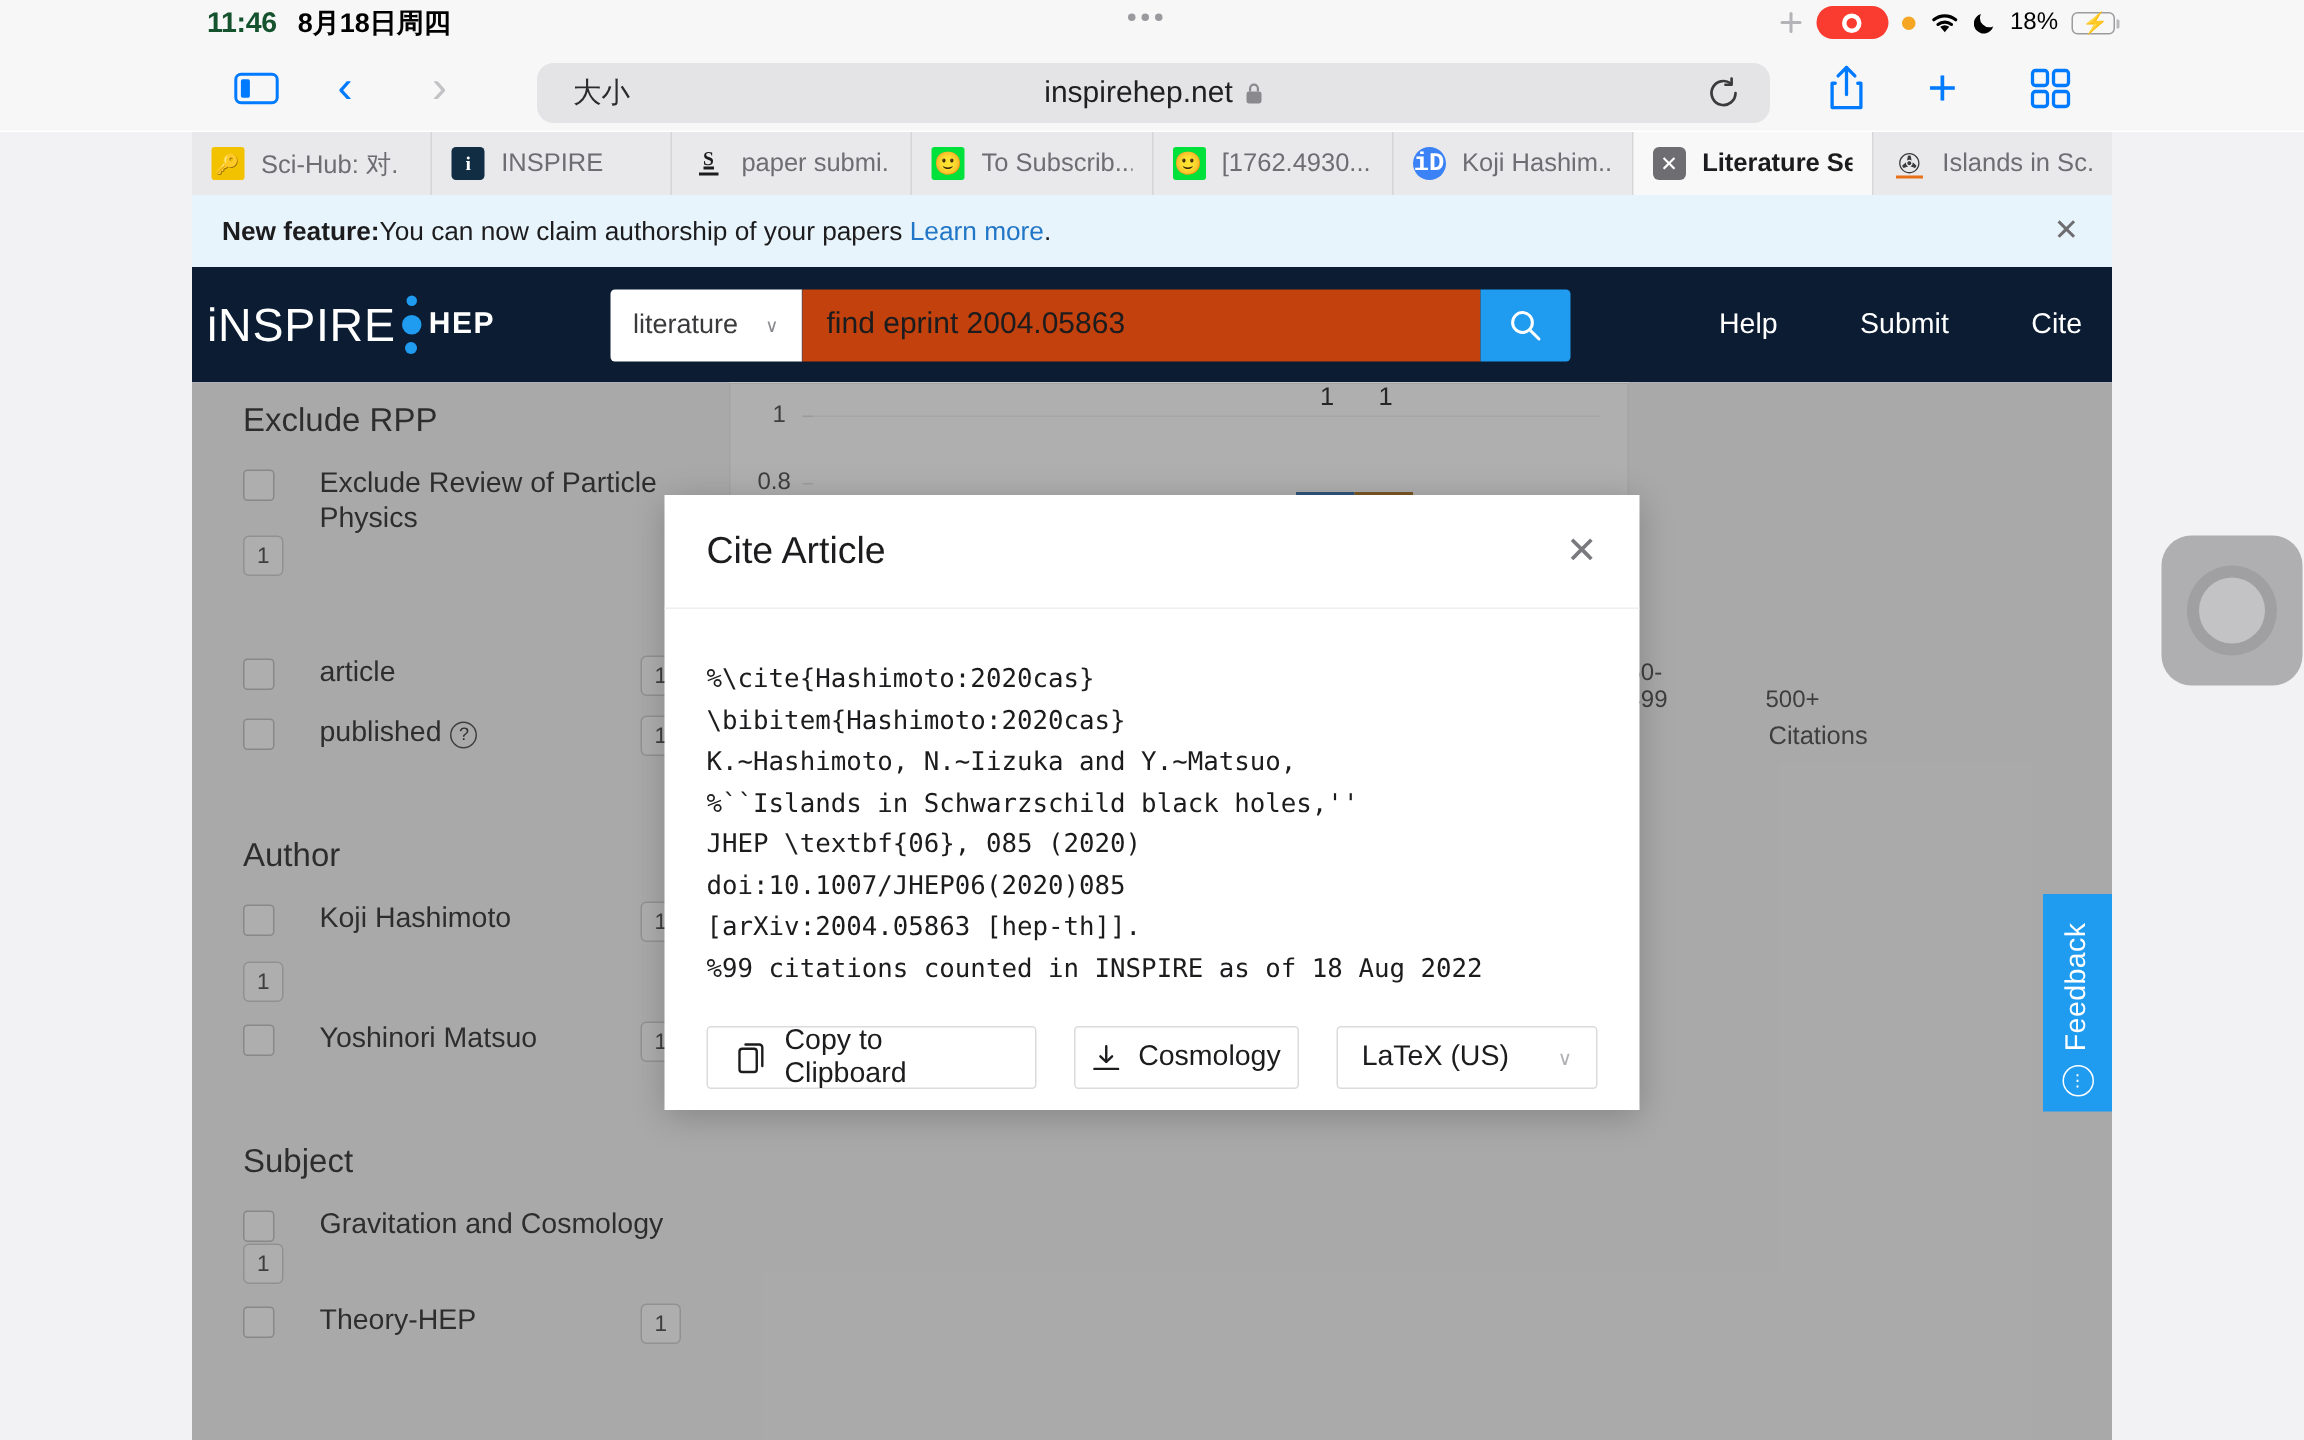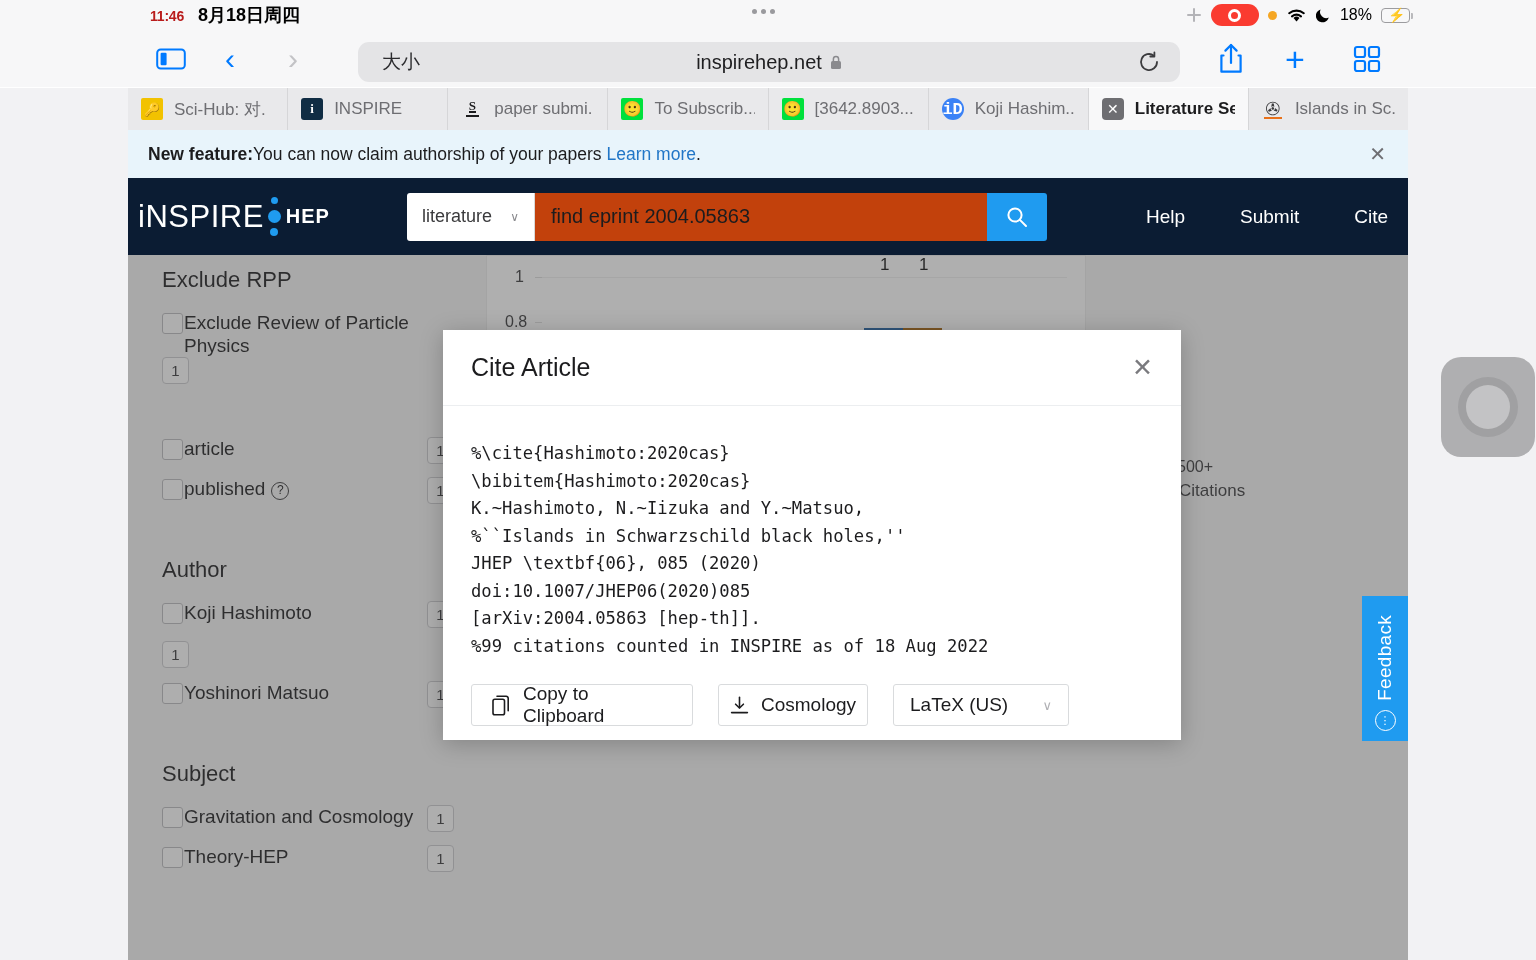--- a/index.html
+++ b/index.html
@@ -11,21 +11,21 @@
   }
   #root { position: relative; width: 1536px; height: 960px; background: #ffffff; }
 
   
   .statusbar {
     position: absolute; left: 0; top: 0; width: 1536px; height: 30px;
     background: #f7f7f8;
     display: flex; align-items: center;
   }
   .sb-left { position: absolute; left: 138px; top: 3px; display: flex; align-items: baseline; gap: 14px; }
-  .sb-time { font-size: 14px; font-weight: 600; color: #b91c1c; letter-spacing: -0.2px; margin-left: 12px; }
+  .sb-time { font-size: 19px; font-weight: 600; color: #14532d; letter-spacing: -0.2px; }
   .sb-date { font-size: 18px; font-weight: 600; color: #000; }
   .sb-dots { position: absolute; left: 752px; top: 9px; display: flex; gap: 4px; }
   .sb-dots i { width: 5px; height: 5px; background: #9a9a9e; border-radius: 50%; display: block; }
   .sb-right { position: absolute; right: 126px; top: 0; height: 30px; display: flex; align-items: center; gap: 9px; text-align: center; }
   .sb-sync { width: 16px; height: 16px; position: relative; }
   .sb-sync::before, .sb-sync::after {
     content: ""; position: absolute; left: 7px; top: 1px; width: 2px; height: 14px;
     background: #b4b4b8; border-radius: 1px;
   }
   .sb-sync::after { transform: rotate(90deg); }
@@ -149,21 +149,21 @@
     background: #f2f2f2; overflow: hidden;
   }
   .dim { position: absolute; inset: 0; background: rgba(70,70,70,0.42); z-index: 40; }
 
   .sidebar { position: absolute; left: 20px; top: 0; width: 320px; padding-top: 12px; z-index: 10; }
   .facet-title { font-size: 22px; color: #1c1c1e; margin: 0 0 18px 14px; font-weight: 400; }
   .facet-row {
     display: flex; align-items: flex-start; justify-content: space-between;
     margin: 0 0 13px 14px; flex-wrap: wrap; padding-right: 14px;
   }
-  .facet-left { display: flex; align-items: flex-start; gap: 1px; flex: 1 1 auto; }
+  .facet-left { display: flex; align-items: flex-start; gap: 30px; flex: 1 1 auto; }
   .cbox { width: 21px; height: 21px; border: 1.5px solid #b9b9bc; border-radius: 3px; background: #fafafa; flex: 0 0 21px; margin-top: 2px; }
   .facet-label { font-size: 19px; color: #1c1c1e; line-height: 1.22; }
   .facet-count {
     min-width: 27px; height: 27px; border: 1px solid #c8c8cb; border-radius: 4px;
     background: #fafafa; font-size: 15px; color: #3a3a3c;
     display: inline-flex; align-items: center; justify-content: center; padding: 0 6px; flex: 0 0 auto;
   }
   .help-q {
     display: inline-flex; width: 18px; height: 18px; border: 1.4px solid #3a3a3c; border-radius: 50%;
     font-size: 12px; align-items: center; justify-content: center; margin-left: 6px; vertical-align: 1px;
@@ -204,21 +204,21 @@
   .float-btn {
     position: absolute; right: 1px; top: 357px; width: 94px; height: 100px;
     background: rgba(120,120,122,0.55); border-radius: 20px; z-index: 46;
     display: flex; align-items: center; justify-content: center;
   }
   .float-ring { width: 60px; height: 60px; border-radius: 50%; background: rgba(150,150,152,0.6); display: flex; align-items: center; justify-content: center; }
   .float-inner { width: 44px; height: 44px; border-radius: 50%; background: #c3c3c5; }
 
   
   .modal {
-    position: absolute; left: 443px; top: 330px; width: 738px; height: 410px;
+    position: absolute; left: 443px; top: 330px; width: 650px; height: 410px;
     background: #fff; z-index: 60; box-shadow: 0 4px 22px rgba(0,0,0,0.22);
   }
   .modal-head {
     height: 76px; border-bottom: 1px solid #eceef0; display: flex; align-items: center;
     padding: 0 28px; justify-content: space-between;
   }
   .modal-title { font-size: 25px; color: #1c1c1e; }
   .modal-close { font-size: 25px; color: #7a7a7e; line-height: 1; font-weight: 300; }
   .cite-body {
     font-family: "DejaVu Sans Mono", "Liberation Mono", monospace;
@@ -349,21 +349,21 @@
           <i></i>
         </span>
       <span class="tab-label">paper submi...</span>
     </div>
     <div class="tab">
       <span class="favicon fav-green">🙂</span>
       <span class="tab-label">To Subscrib...</span>
     </div>
     <div class="tab">
       <span class="favicon fav-green">🙂</span>
-      <span class="tab-label">[3642.8903...</span>
+      <span class="tab-label">[1762.4930...</span>
     </div>
     <div class="tab">
       <span class="favicon fav-orcid">iD</span>
       <span class="tab-label">Koji Hashim...</span>
     </div>
     <div class="tab active">
       <span class="favicon fav-x">✕</span>
       <span class="tab-label">Literature Se...</span>
     </div>
     <div class="tab">

